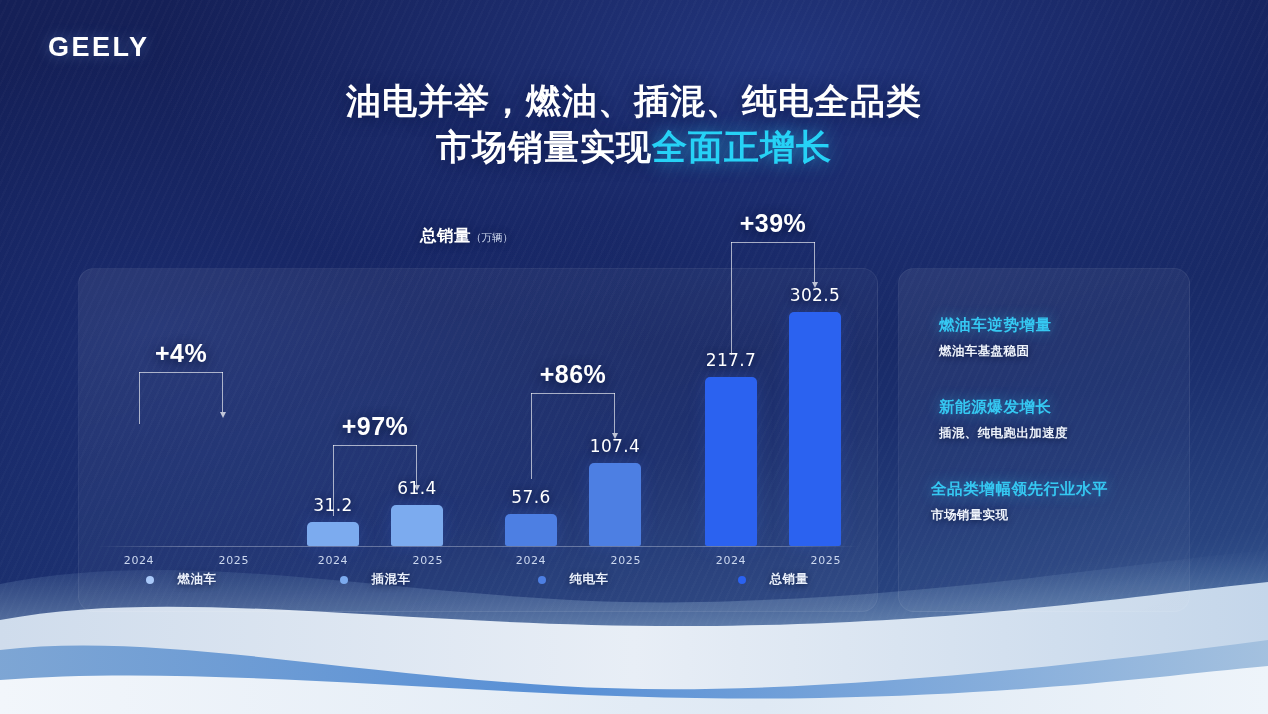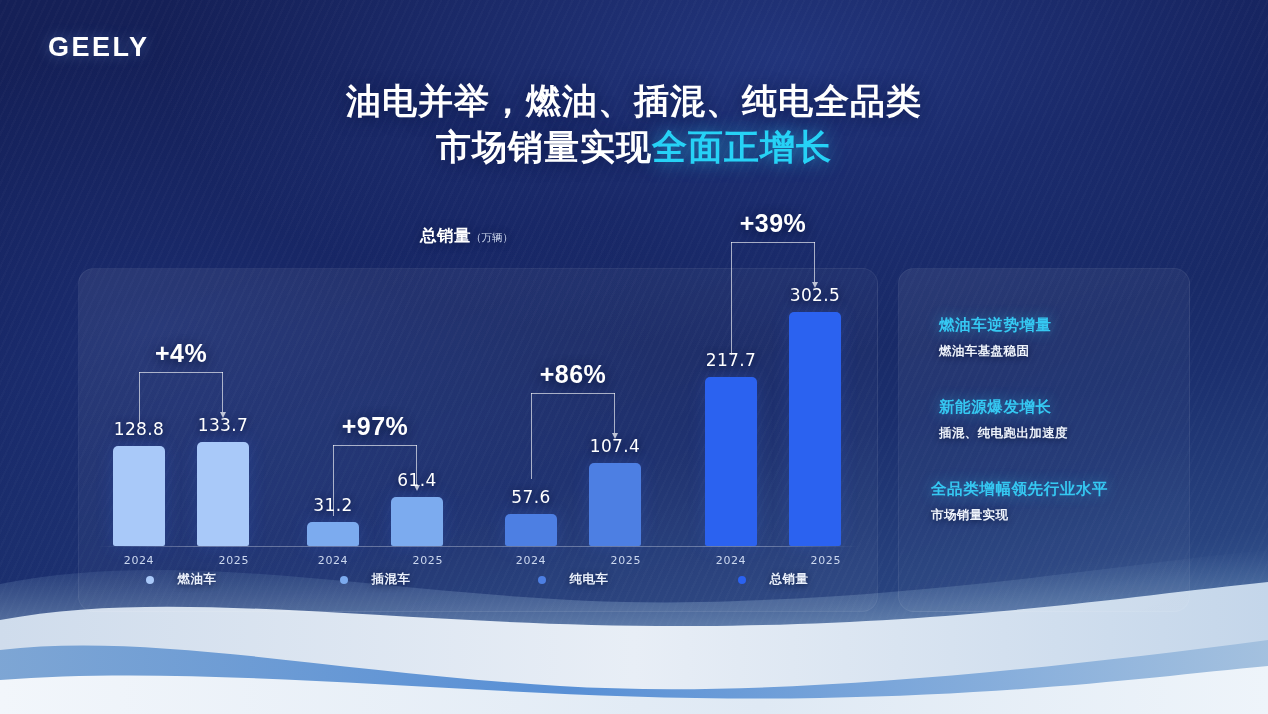--- a/index.html
+++ b/index.html
@@ -174,47 +174,41 @@
   </div>
 
   <div class="chart-subtitle">
     <span>总销量</span><span class="unit">（万辆）</span>
   </div>
 
   <div class="card" id="chart-card">
     <div class="plot" id="plot">
         <div class="group" style="left: 18px; width: 168px;">
           <div class="bars">
-            <div class="bar b2024" style="height: 99.82px; background: linear-gradient(rgb(169, 201, 249), rgb(169, 201, 249));">
-              <span class="val">128.8</span>
-            </div>
-            <div class="bar b2025" style="height: 103.617px; background: linear-gradient(rgb(169, 201, 249), rgb(169, 201, 249));">
-              <span class="val">133.7</span>
-            </div>
             <div class="growth" style="left: 42px; top: 103.382px; width: 84px; height: 1px;">
               <div class="pct">+4%</div>
               <div class="gline" style="left: 0px; top: 0px; width: 100%; height: 1px;"></div>
               <div class="gline" style="left: 0px; top: 0px; width: 1px; height: 51.7975px;"></div>
               <div class="gline" style="right: 0px; top: 0px; width: 1px; height: 40px;"></div>
               <div class="arrow-head" style="right: -3px; top: 40px;"></div>
             </div>
           </div>
           <div class="xlabel x2024">2024</div>
           <div class="xlabel x2025">2025</div>
           <div class="legend">
             <span class="dot" style="background: rgb(169, 201, 249);"></span>
             <span class="lbl">燃油车</span>
           </div>
         </div>
         <div class="group" style="left: 212px; width: 168px;">
           <div class="bars">
             <div class="bar b2024" style="height: 24.18px; background: linear-gradient(rgb(124, 171, 239), rgb(124, 171, 239));">
               <span class="val">31.2</span>
             </div>
-            <div class="bar b2025" style="height: 49px; background: linear-gradient(rgb(124, 171, 239), rgb(124, 171, 239));">
+            <div class="bar b2025" style="height: 41px; background: linear-gradient(rgb(124, 171, 239), rgb(124, 171, 239));">
               <span class="val">61.4</span>
             </div>
             <div class="growth" style="left: 42px; top: 176px; width: 84px; height: 1px;">
               <div class="pct">+97%</div>
               <div class="gline" style="left: 0px; top: 0px; width: 100%; height: 1px;"></div>
               <div class="gline" style="left: 0px; top: 0px; width: 1px; height: 71.405px;"></div>
               <div class="gline" style="right: 0px; top: 0px; width: 1px; height: 40px;"></div>
               <div class="arrow-head" style="right: -3px; top: 40px;"></div>
             </div>
           </div>

